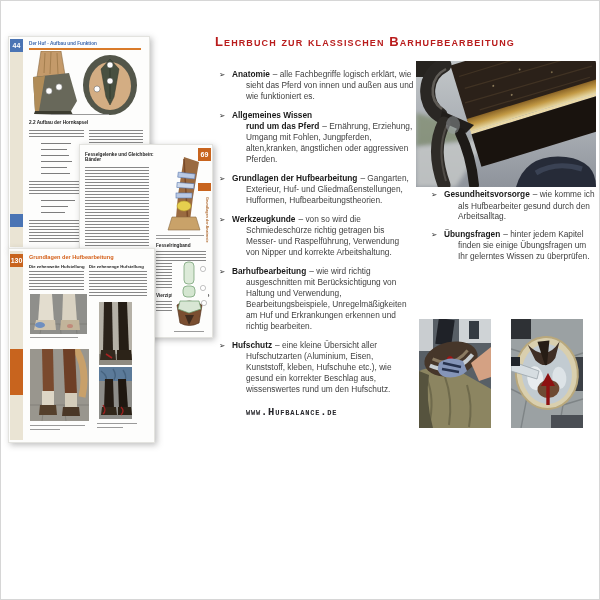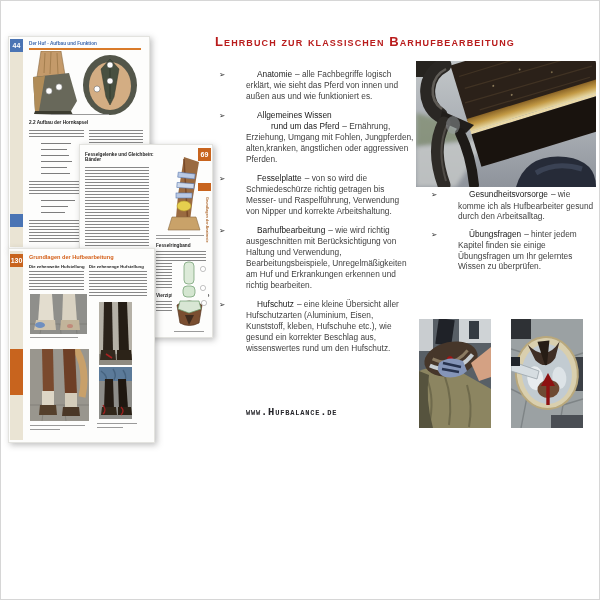--- a/index.html
+++ b/index.html
@@ -14,21 +14,21 @@
     font-size:13px;font-weight:700;letter-spacing:1.1px;
     font-variant:small-caps;color:#b91c1c;white-space:nowrap;
   }
   
   .ccol{position:absolute;left:215px;top:68px;width:198px;}
   .rcol{position:absolute;left:427px;top:188px;width:170px;}
   p.item{margin:0 0 8px 0;padding-left:30px;text-indent:-27px;
          font-size:8.3px;line-height:11px;color:#3f3f3f;}
   .rcol p.item{line-height:10.5px;margin-bottom:7px;}
   p.item .bl{display:inline-block;width:13px;text-indent:0;color:#222;font-size:7.5px;}
-  p.item .h{font-weight:400;color:#191919;margin-right:3px;margin-left:25px;}
+  p.item .h{font-weight:700;color:#191919;margin-right:3px;}
   p.item .blk{display:block;text-indent:0;}
   .url{position:absolute;left:245px;top:405px;font-size:10.5px;font-weight:700;
        font-variant:small-caps;letter-spacing:.8px;color:#26262b;font-family:Liberation Mono, monospace;}
   
   .photo{position:absolute;display:block;}
   
   .page{position:absolute;background:#fdfdfc;border:1px solid #e3e3df;
         box-shadow:2px 2px 6px rgba(70,70,70,.35);}
   .page1{left:7px;top:35px;width:140px;height:212px;z-index:1;}
   .page2{left:78px;top:143px;width:132px;height:192px;z-index:2;}
@@ -200,22 +200,23 @@
     <div class="cap" style="left:88px;top:178px;width:26px;"></div>
   </div>
 
   <div class="title">Lehrbuch zur klassischen Barhufbearbeitung</div>
 
   <div class="ccol">
     <p class="item"><span class="bl">➢</span><span class="h">Anatomie</span><span class="bd">– alle Fachbegriffe logisch erklärt, wie sieht das Pferd von innen und außen aus und wie funktioniert es.</span></p>
 
     <p class="item"><span class="bl">➢</span><span class="h">Allgemeines Wissen</span><span class="blk"><span class="h">rund um das Pferd</span><span class="bd">– Ernährung, Erziehung, Umgang mit Fohlen, Jungpferden, alten,kranken, ängstlichen oder aggressiven Pferden.</span></span></p>
 
-
-    <p class="item"><span class="bl">➢</span><span class="h">Fesselplatte</span><span class="bd">– von so wird die Schmiedeschürze richtig getragen bis Messer- und Raspelführung, Verwendung von Nipper und korrekte Arbeitshaltung.</span></p>
+    <p class="item"><span class="bl">➢</span><span class="h">Grundlagen der Hufbearbeitung</span><span class="bd">– Gangarten, Exterieur, Huf- und Gliedmaßenstellungen, Hufformen, Hufbearbeitungstheorien.</span></p>
+
+    <p class="item"><span class="bl">➢</span><span class="h">Werkzeugkunde</span><span class="bd">– von so wird die Schmiedeschürze richtig getragen bis Messer- und Raspelführung, Verwendung von Nipper und korrekte Arbeitshaltung.</span></p>
 
 
     <p class="item"><span class="bl">➢</span><span class="h">Barhufbearbeitung</span><span class="bd">– wie wird richtig ausgeschnitten mit Berücksichtigung von Haltung und Verwendung, Bearbeitungsbeispiele, Unregelmäßigkeiten am Huf und Erkrankungen erkennen und richtig bearbeiten.</span></p>
 
     <p class="item"><span class="bl">➢</span><span class="h">Hufschutz</span><span class="bd">– eine kleine Übersicht aller Hufschutzarten (Aluminium, Eisen, Kunststoff, kleben, Hufschuhe etc.), wie gesund ein korrekter Beschlag aus, wissenswertes rund um den Hufschutz.</span></p>
   </div>
 
   <div class="url">www.Hufbalance.de</div>
 
   <svg class="photo" style="left:415px;top:60px;" width="180" height="126" viewBox="0 0 180 126">

